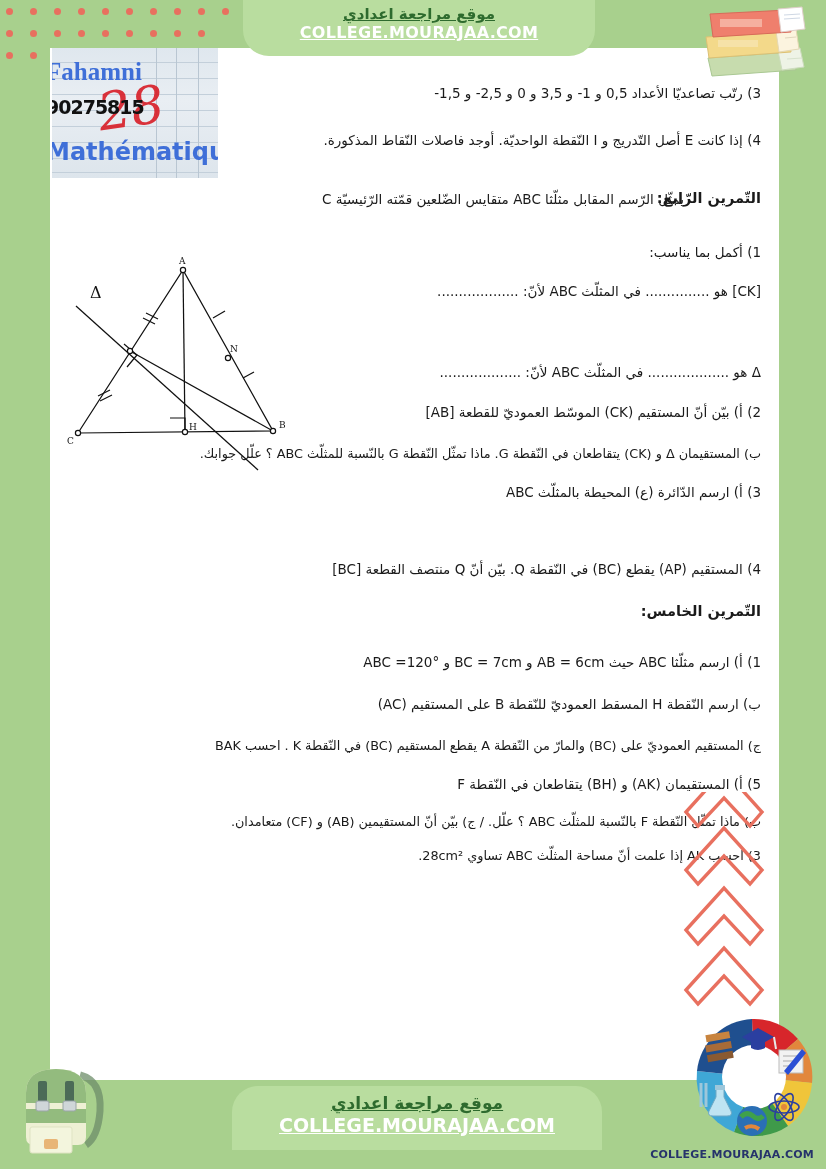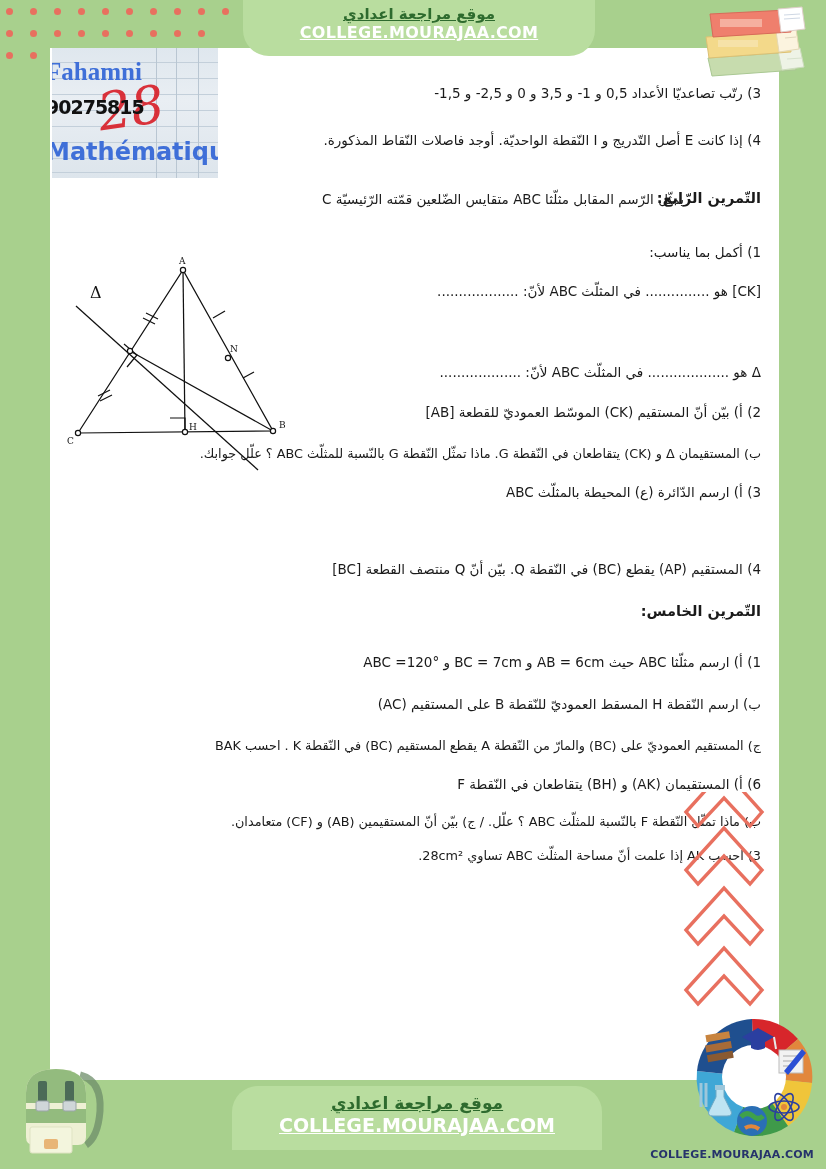--- a/index.html
+++ b/index.html
@@ -210,21 +210,21 @@
   <div class="ln s13" style="right:18px;top:398px;">ب) المستقيمان Δ و (CK) يتقاطعان في النّقطة G. ماذا تمثّل النّقطة G بالنّسبة للمثلّث ABC ؟ علّل جوابك.</div>
 
   <div class="ln s14" style="right:18px;top:436px;">3) أ) ارسم الدّائرة (ع) المحيطة بالمثلّث ABC</div>
 
   <div class="ln s14" style="right:18px;top:513px;">4) المستقيم (AP) يقطع (BC) في النّقطة Q. بيّن أنّ Q منتصف القطعة [BC]</div>
 
   <div class="ln hd ul" style="right:18px;top:555px;">التّمرين الخامس:</div>
   <div class="ln s14" style="right:18px;top:606px;">1) أ) ارسم مثلّثا ABC حيث AB = 6cm و BC = 7cm و ABC =120°</div>
   <div class="ln s14" style="right:18px;top:648px;">ب) ارسم النّقطة H المسقط العموديّ للنّقطة B على المستقيم (AC)</div>
   <div class="ln s13" style="right:18px;top:690px;">ج) المستقيم العموديّ على (BC) والمارّ من النّقطة A يقطع المستقيم (BC) في النّقطة K . احسب BAK</div>
-  <div class="ln s14" style="right:18px;top:728px;">6) أ) المستقيمان (AK) و (BH) يتقاطعان في النّقطة F</div>
+  <div class="ln s14" style="right:18px;top:728px;">5) أ) المستقيمان (AK) و (BH) يتقاطعان في النّقطة F</div>
   <div class="ln s13" style="right:18px;top:766px;">ب) ماذا تمثّل النّقطة F بالنّسبة للمثلّث ABC ؟ علّل.  /   ج) بيّن أنّ المستقيمين (AB) و (CF) متعامدان.</div>
   <div class="ln s13" style="right:18px;top:800px;">3) احسب AK إذا علمت أنّ مساحة المثلّث ABC تساوي 28cm².</div>
 
   <div class="figure">
     <svg viewBox="0 0 290 240" width="290" height="240">
       <g stroke="#111" fill="none" stroke-width="1.25">
 
         <path d="M20 185 L215 183 L125 22 Z"></path>
 
         <line x1="125" y1="22" x2="127" y2="184"></line>

